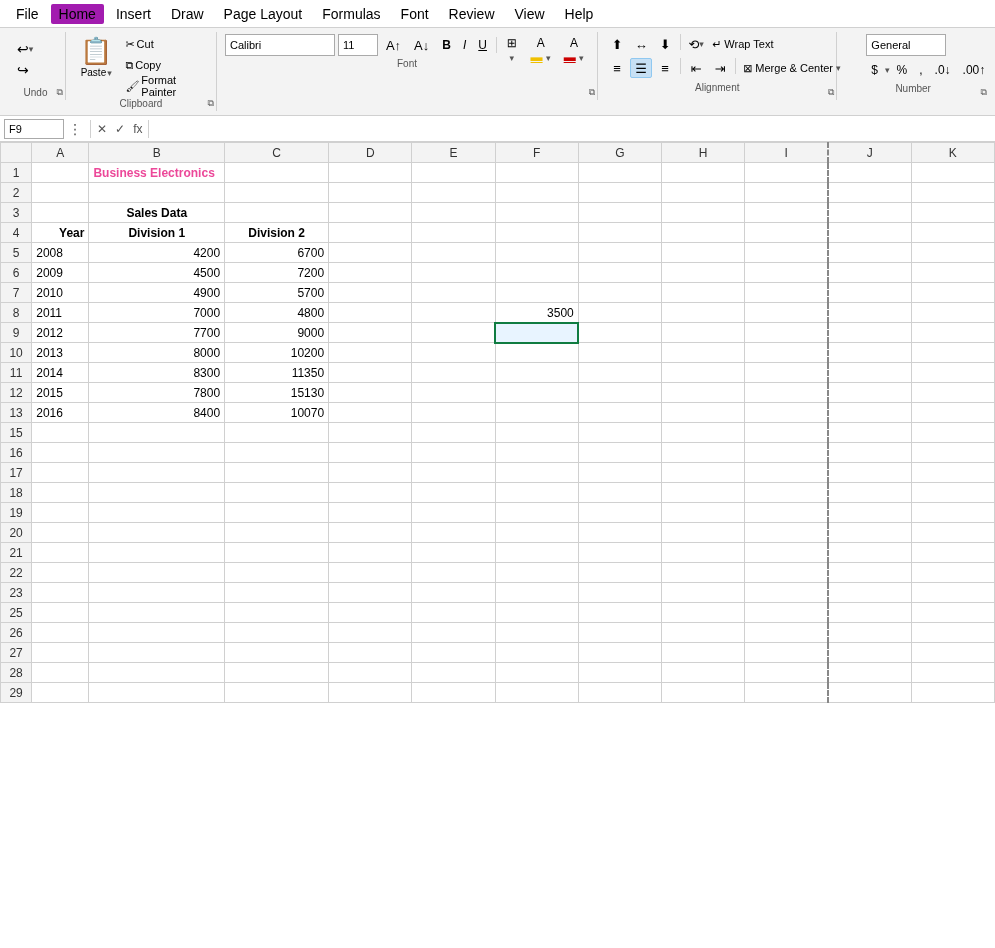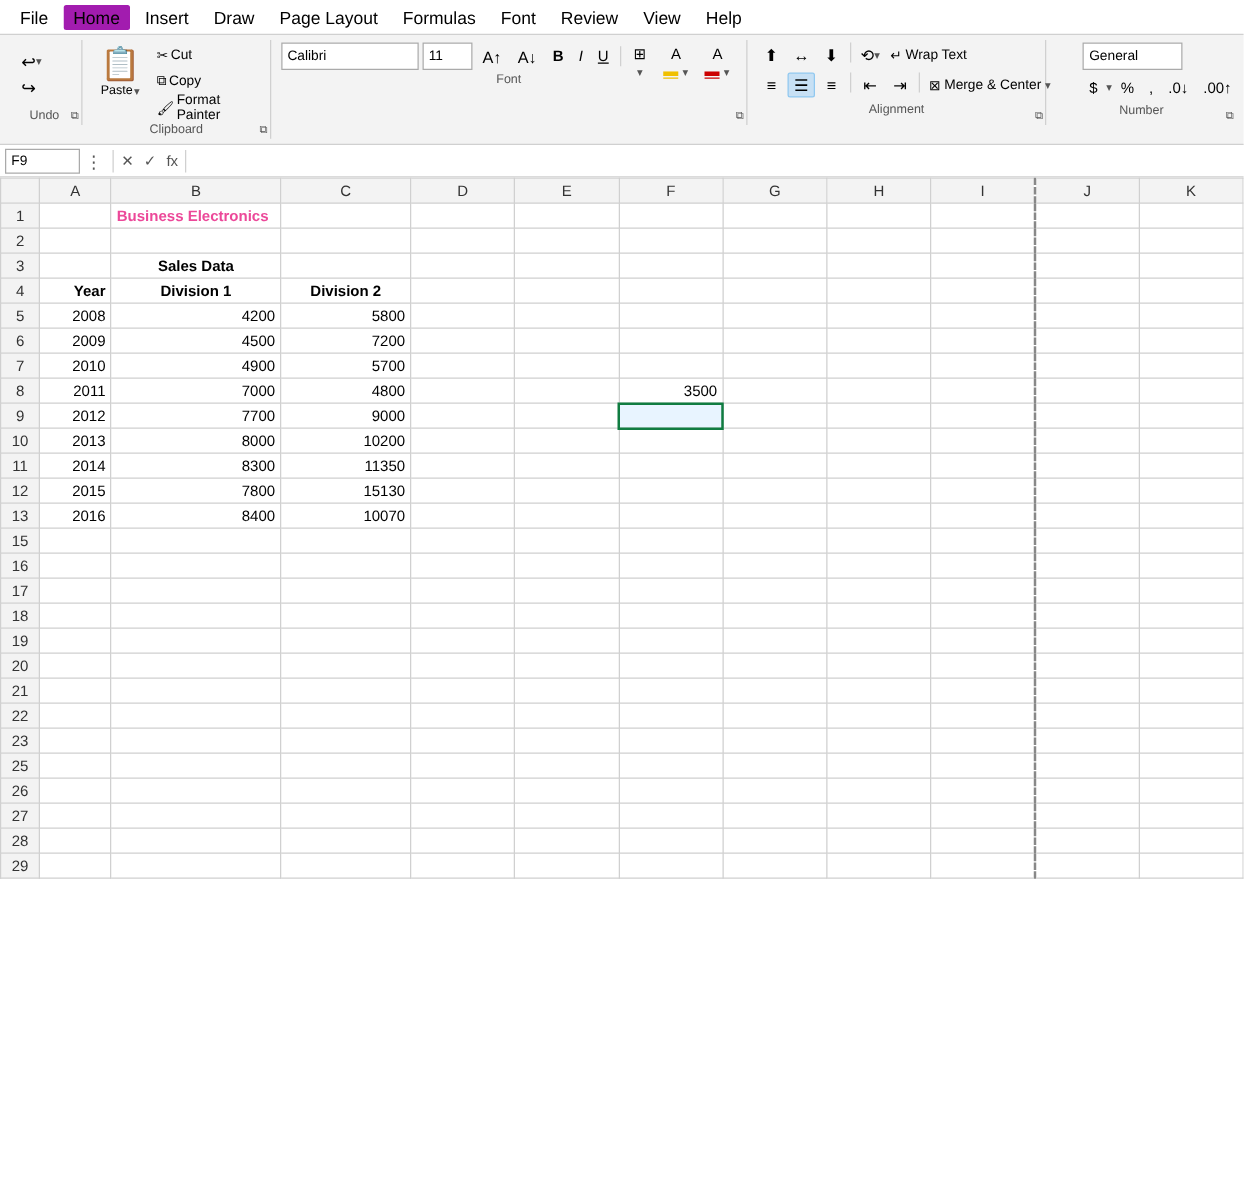--- a/index.html
+++ b/index.html
@@ -244,21 +244,20 @@
       font-size: 13px;
     }
     .header-cell {
       font-weight: bold;
       text-align: center;
     }
     .num-cell {
       text-align: right;
     }
     .year-cell {
-      text-align: right;
     }
     .label-cell {
       text-align: right;
       font-weight: bold;
     }
 
     
     .undo-row {
       display: flex; flex-direction: column; gap: 1px;
     }
@@ -523,21 +522,21 @@
           <td></td>
           <td></td>
           <td style="border-right: 2px dashed rgb(136, 136, 136);"></td>
           <td></td>
           <td></td>
         </tr>
         <tr>
           <td class="row-num">5</td>
           <td class="year-cell">2008</td>
           <td class="num-cell">4200</td>
-          <td class="num-cell">5800</td>
+          <td class="num-cell">6700</td>
           <td></td>
           <td></td>
           <td></td>
           <td></td>
           <td></td>
           <td style="border-right: 2px dashed rgb(136, 136, 136);"></td>
           <td></td>
           <td></td>
         </tr>
         <tr>

